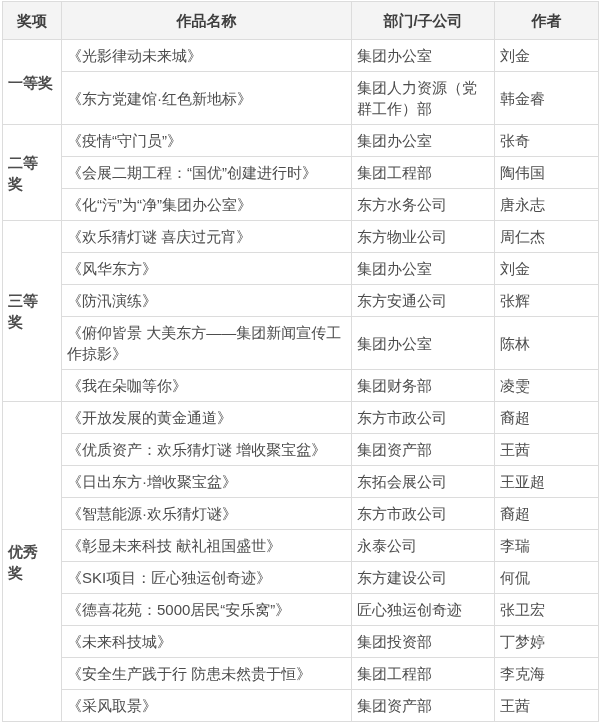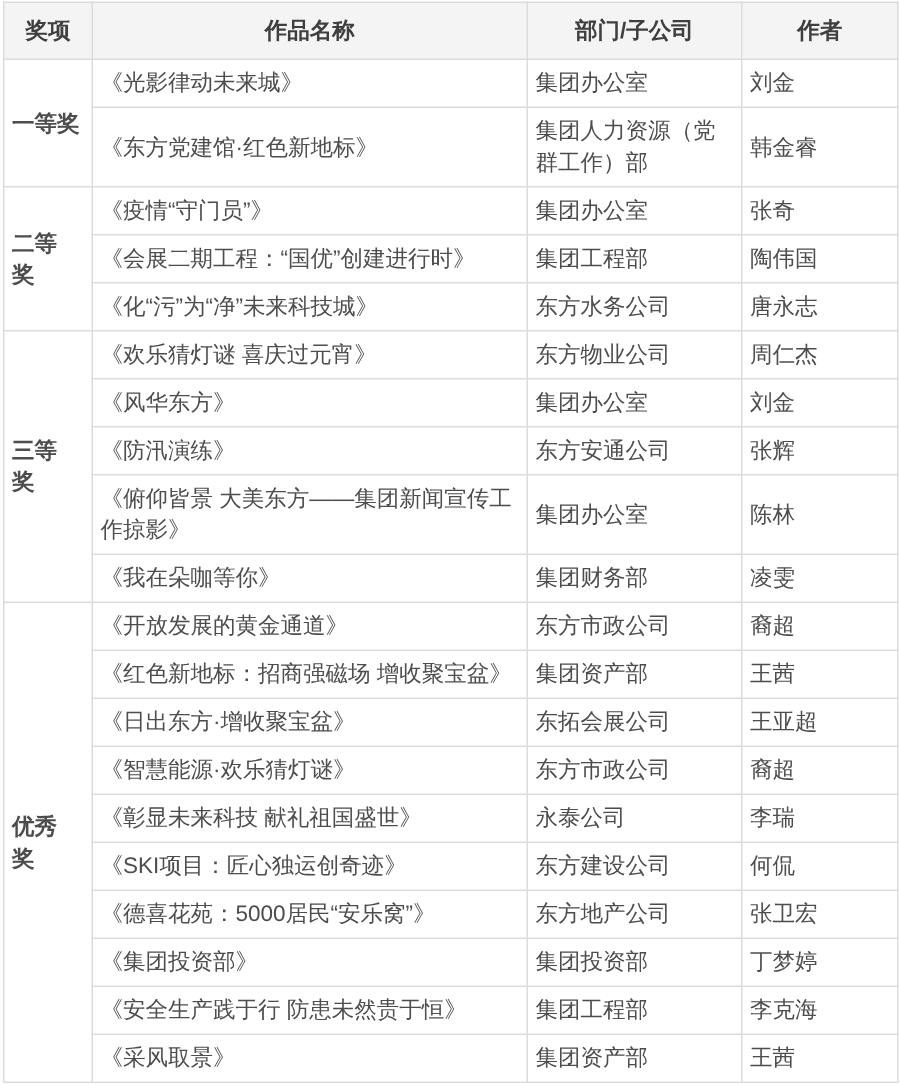--- a/index.html
+++ b/index.html
@@ -98,21 +98,21 @@
           <td class="work">《疫情“守门员”》</td>
           <td class="dept">集团办公室</td>
           <td class="author">张奇</td>
         </tr>
         <tr>
           <td class="work">《会展二期工程：“国优”创建进行时》</td>
           <td class="dept">集团工程部</td>
           <td class="author">陶伟国</td>
         </tr>
         <tr>
-          <td class="work">《化“污”为“净”未来科技城》</td>
+          <td class="work">《化“污”为“净”集团办公室》</td>
           <td class="dept">东方水务公司</td>
           <td class="author">唐永志</td>
         </tr>
         <tr>
           <td class="award" rowspan="5">三等
 奖</td>
           <td class="work">《欢乐猜灯谜 喜庆过元宵》</td>
           <td class="dept">东方物业公司</td>
           <td class="author">周仁杰</td>
         </tr>
@@ -137,21 +137,21 @@
           <td class="author">凌雯</td>
         </tr>
         <tr>
           <td class="award" rowspan="10">优秀
 奖</td>
           <td class="work">《开放发展的黄金通道》</td>
           <td class="dept">东方市政公司</td>
           <td class="author">裔超</td>
         </tr>
         <tr>
-          <td class="work">《红色新地标：招商强磁场 增收聚宝盆》</td>
+          <td class="work">《优质资产：欢乐猜灯谜 增收聚宝盆》</td>
           <td class="dept">集团资产部</td>
           <td class="author">王茜</td>
         </tr>
         <tr>
           <td class="work">《日出东方·增收聚宝盆》</td>
           <td class="dept">东拓会展公司</td>
           <td class="author">王亚超</td>
         </tr>
         <tr>
           <td class="work">《智慧能源·欢乐猜灯谜》</td>
@@ -163,25 +163,25 @@
           <td class="dept">永泰公司</td>
           <td class="author">李瑞</td>
         </tr>
         <tr>
           <td class="work">《SKI项目：匠心独运创奇迹》</td>
           <td class="dept">东方建设公司</td>
           <td class="author">何侃</td>
         </tr>
         <tr>
           <td class="work">《德喜花苑：5000居民“安乐窝”》</td>
-          <td class="dept">东方地产公司</td>
+          <td class="dept">匠心独运创奇迹</td>
           <td class="author">张卫宏</td>
         </tr>
         <tr>
-          <td class="work">《集团投资部》</td>
+          <td class="work">《未来科技城》</td>
           <td class="dept">集团投资部</td>
           <td class="author">丁梦婷</td>
         </tr>
         <tr>
           <td class="work">《安全生产践于行 防患未然贵于恒》</td>
           <td class="dept">集团工程部</td>
           <td class="author">李克海</td>
         </tr>
         <tr>
           <td class="work">《采风取景》</td>

